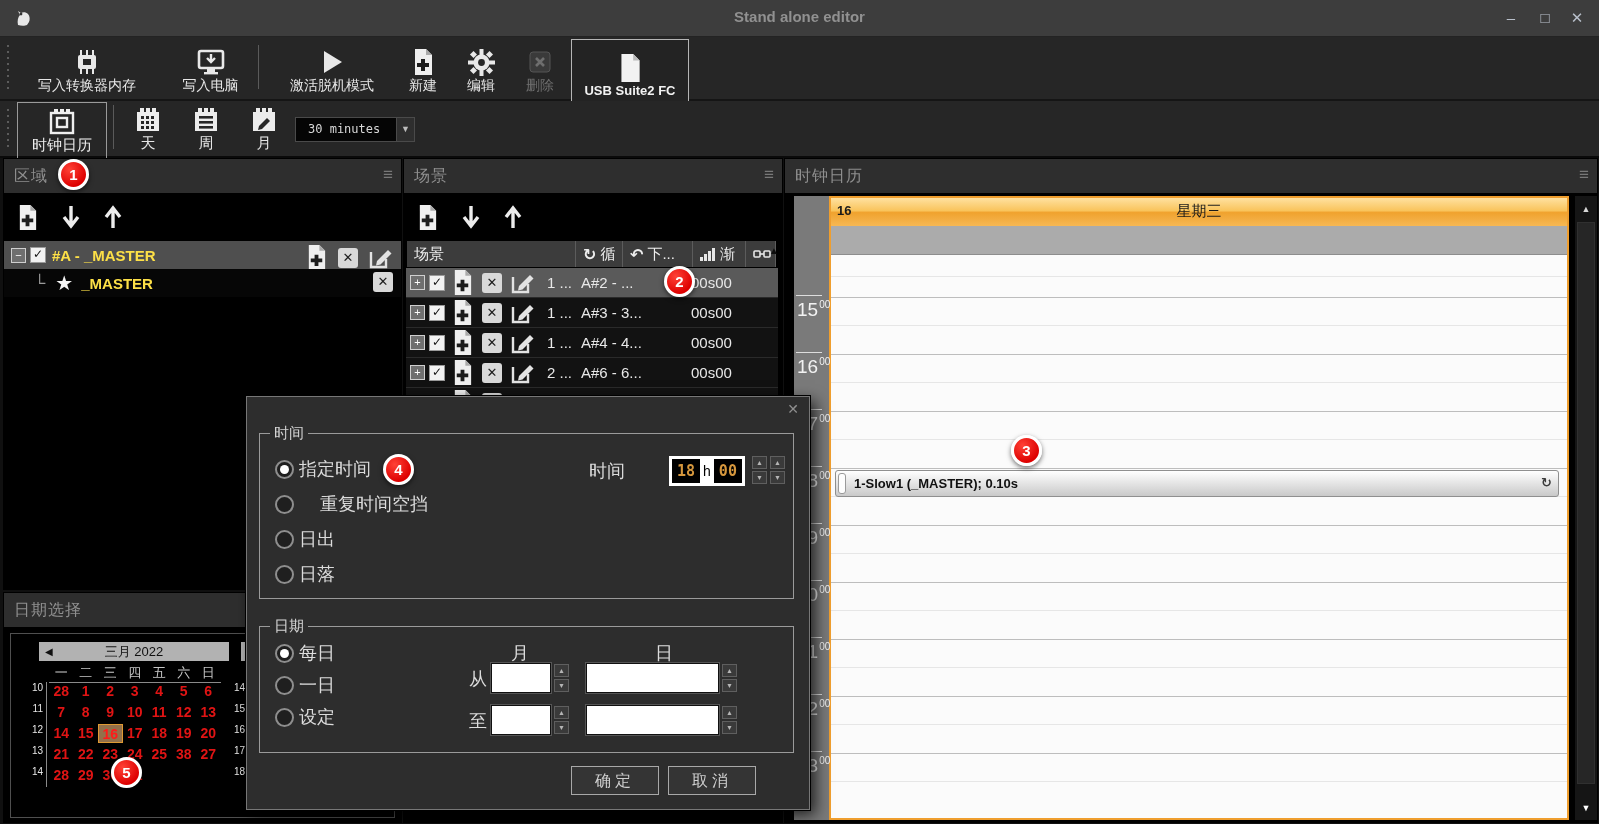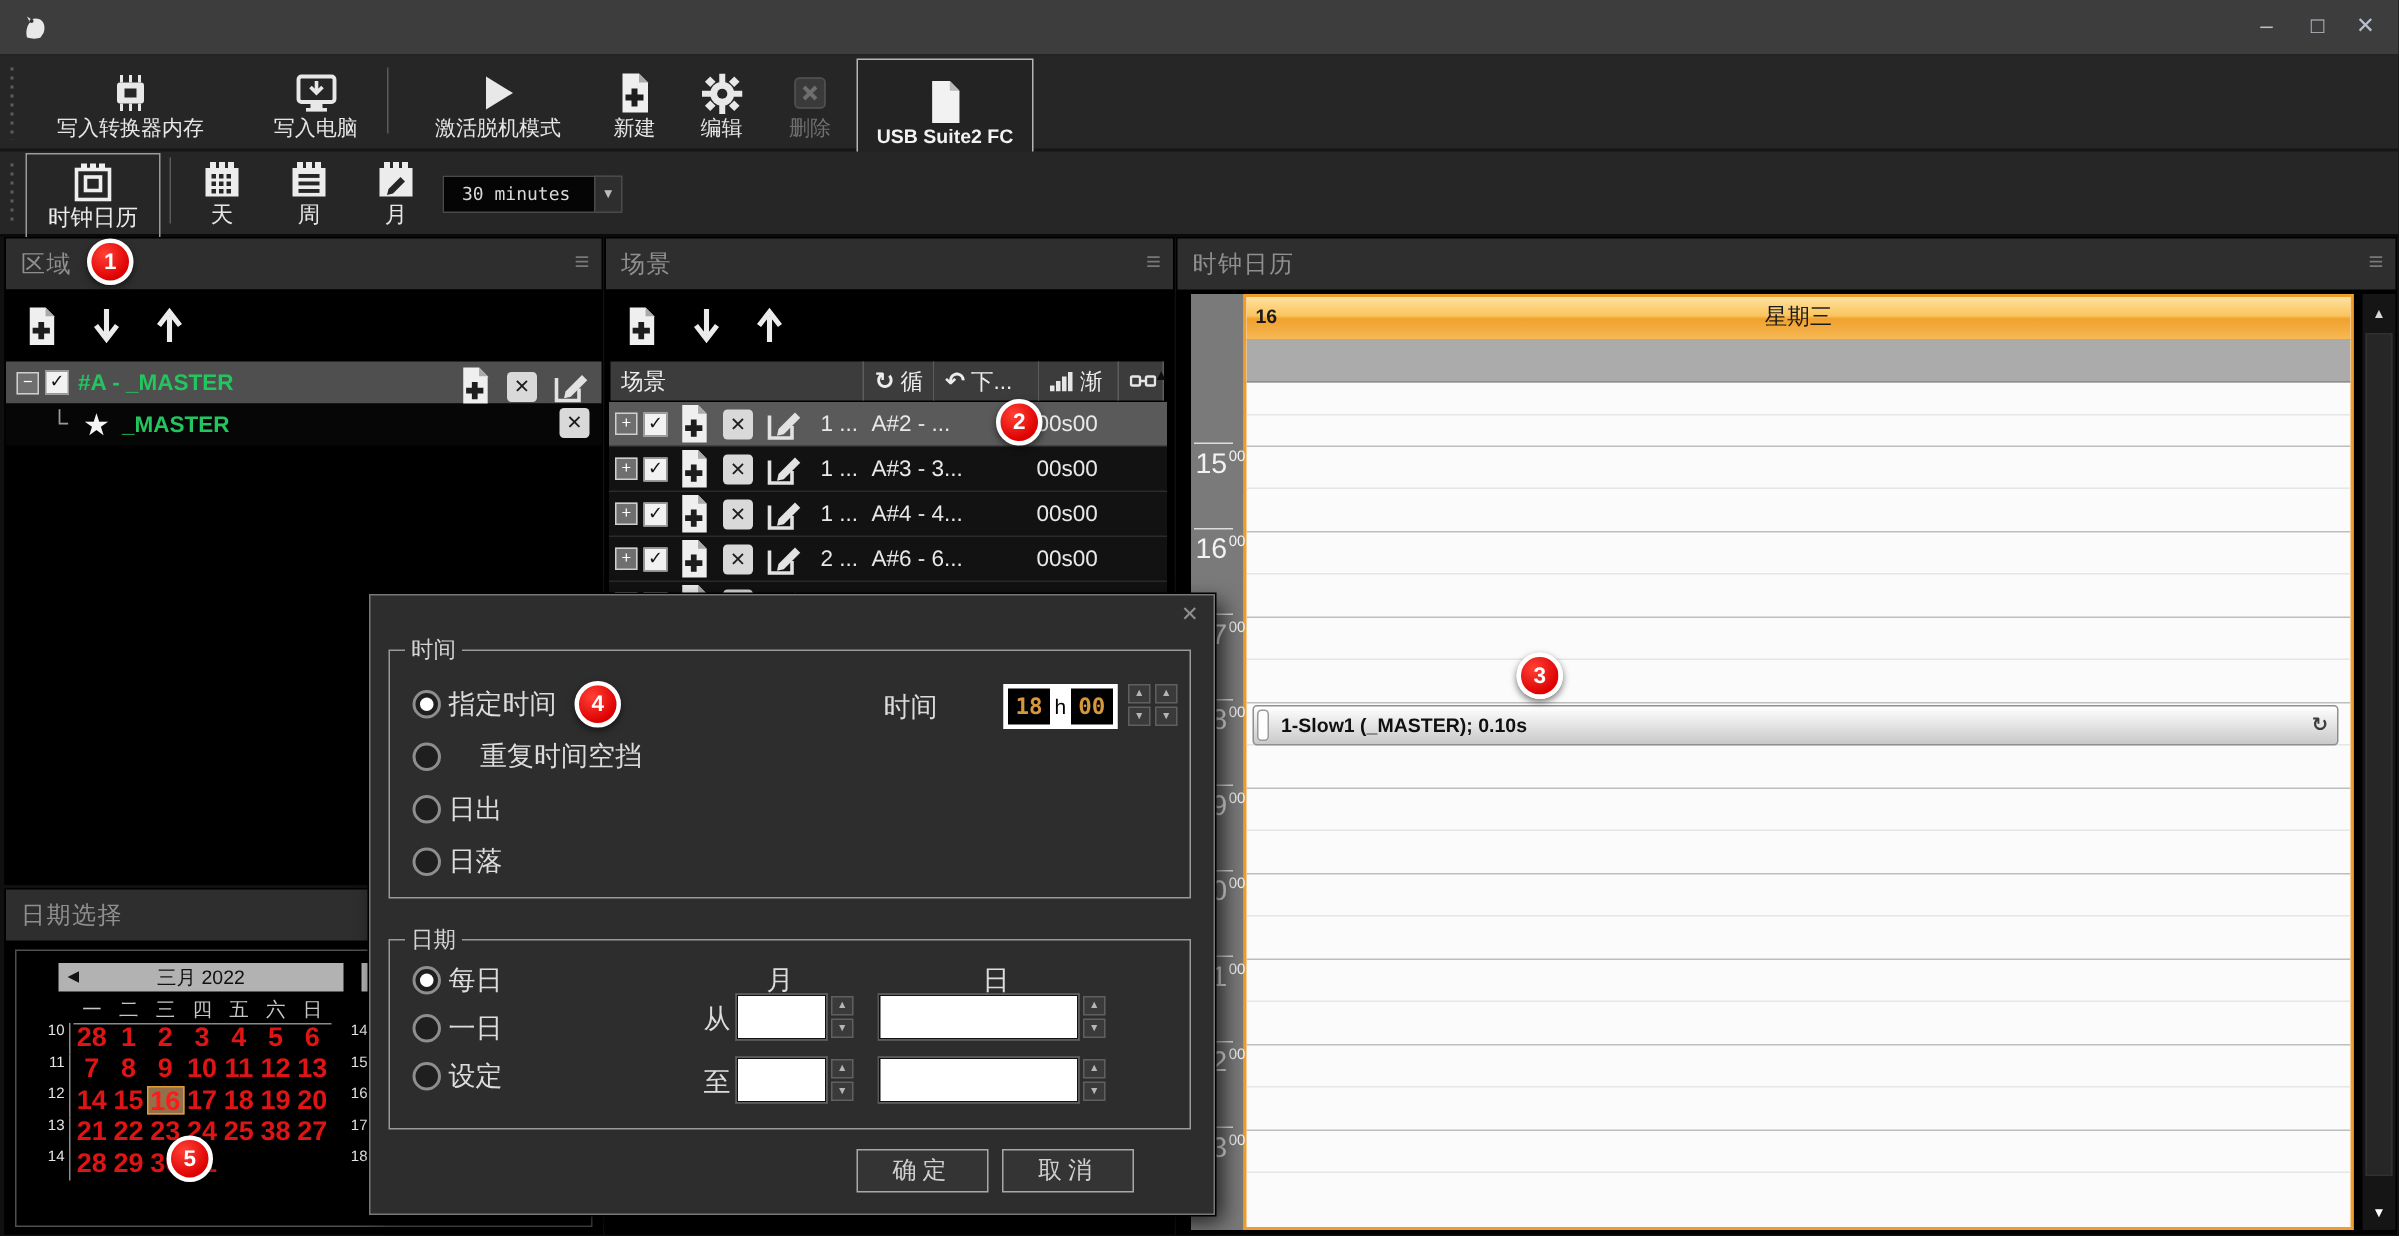--- a/index.html
+++ b/index.html
@@ -33,21 +33,21 @@
   .panel{position:absolute;background:#000;border:1px solid #000;}
   .phead{position:absolute;left:0;top:0;right:0;height:34px;background:#2e2e2e;}
   .phead .ptitle{position:absolute;left:10px;top:7px;font-size:16px;color:#8f8f8f;letter-spacing:1px;}
   .phead .pmenu{position:absolute;right:8px;top:6px;color:#787878;font-size:17px;font-weight:bold;}
   .iconbar{position:absolute;left:0;right:0;top:34px;height:48px;background:#000;display:flex;align-items:center;gap:22px;padding-left:12px;}
 
   
   .trow{position:absolute;left:0;right:0;height:28px;display:flex;align-items:center;}
   .sqbox{width:13px;height:13px;border:1px solid #cfcfcf;background:#6f6f6f;color:#fff;font-size:11px;line-height:12px;text-align:center;margin-right:4px;flex:0 0 auto;}
   .ckbox{width:14px;height:14px;background:#f2f2f2;border:1px solid #9a9a9a;color:#111;font-size:12px;line-height:13px;text-align:center;margin-right:6px;flex:0 0 auto;}
-  .treelabel{color:#22c55e;font-weight:bold;font-size:15px;white-space:nowrap;}
+  .treelabel{color:#fde047;font-weight:bold;font-size:15px;white-space:nowrap;}
   .xbtn{width:20px;height:20px;background:#d9d9d9;border-radius:3px;color:#1c1c1c;font-size:13px;font-weight:bold;text-align:center;line-height:20px;}
   .rowact{position:absolute;top:3px;display:flex;gap:10px;align-items:center;}
 
   
   .scol{position:absolute;top:82px;height:26px;background:#3c3c3c;border-right:1px solid #5c5c5c;color:#ededed;font-size:15px;display:flex;align-items:center;gap:4px;padding-left:7px;box-sizing:border-box;}
   .srow{position:absolute;left:2px;width:372px;height:29px;display:flex;align-items:center;border-bottom:1px solid #2a2a2a;background:#121212;}
   .srow.sel{background:#5a5a5a;}
   .srow .stxt{color:#e8e8e8;font-size:15px;white-space:nowrap;}
 
   
@@ -73,21 +73,21 @@
 
   
   #dpbox{position:absolute;left:6px;top:40px;right:6px;bottom:4px;background:#000;border:1px solid #4f4f4f;box-shadow:inset 1px 1px 0 #000;}
   .mininav{position:absolute;height:19px;background:#b2b2b2;color:#111;font-size:13px;text-align:center;line-height:19px;}
   .mininav .mprev{position:absolute;left:6px;top:0;font-size:10px;color:#111;}
   .wkdays{position:absolute;display:flex;color:#c6c6c6;font-size:13px;border-bottom:1px solid #8a8a8a;}
   .wkdays span{width:24.5px;text-align:center;}
   .wkrow{position:absolute;display:flex;align-items:flex-start;height:21px;}
   .wknum{width:16px;text-align:right;color:#e6e6e6;font-size:10px;margin-right:3px;}
   .wkline{width:1px;height:21px;background:#8a8a8a;margin-right:2px;}
-  .dcell{width:24.5px;height:19px;text-align:center;color:#e01414;font-weight:bold;font-size:18px;line-height:19px;}
+  .dcell{width:24.5px;height:19px;text-align:center;color:#e01414;font-weight:bold;font-size:14px;line-height:19px;}
   .dcell.selday{background:#93704a;border:1px solid #df9a33;box-sizing:border-box;color:#ff1a1a;}
 
   
   #dialog{position:absolute;left:246px;top:396px;width:562px;height:412px;background:#2d2d2d;border:1px solid #777;box-shadow:0 0 0 1px #000,5px 5px 14px rgba(0,0,0,.75);z-index:50;}
   #dlg-title{position:absolute;left:0;right:0;top:5px;text-align:center;color:#c9c9c9;font-size:15px;}
   #dlg-close{position:absolute;right:10px;top:4px;color:#8f8f8f;font-size:14px;}
   .fset{position:absolute;left:12px;width:535px;border:1px solid #9a9a9a;box-sizing:border-box;}
   .fset .legend{position:absolute;left:10px;top:-10px;background:#2d2d2d;padding:0 4px;color:#d4d4d4;font-size:15px;}
   .radio{position:absolute;width:15px;height:15px;border-radius:50%;border:2px solid #8e8e8e;background:#1f1f1f;}
   .radio.on::after{content:"";position:absolute;left:3px;top:3px;width:9px;height:9px;border-radius:50%;background:#fff;}
@@ -111,20 +111,21 @@
 </head>
 <body>
 
 <div id="titlebar">
   <span id="logo">
     <svg width="22" height="24" viewBox="0 0 22 24">
         <path d="M6 20c-1-4 0-8 2-10l-2-4 3 2c2-1 5-1 7 1 2 2 2 6 1 8l-2 3c-2 1-6 1-9 0z" fill="#e8e8e8"></path>
         <circle cx="9" cy="9" r="1.4" fill="#333"></circle>
       </svg>
   </span>
+  <span id="app-title">Stand alone editor</span>
   <span class="wctl" style="right:74px;">–</span>
   <span class="wctl" style="right:40px;">□</span>
   <span class="wctl" style="right:8px;">✕</span>
 </div>
 
 <div id="toolbar-main">
   <div class="dragdots"></div>
   <div id="tbm-buttons">
       <div class="tb-btn" style="left: 17px; width: 140px; align-items: center;">
         <span class="ticon">

